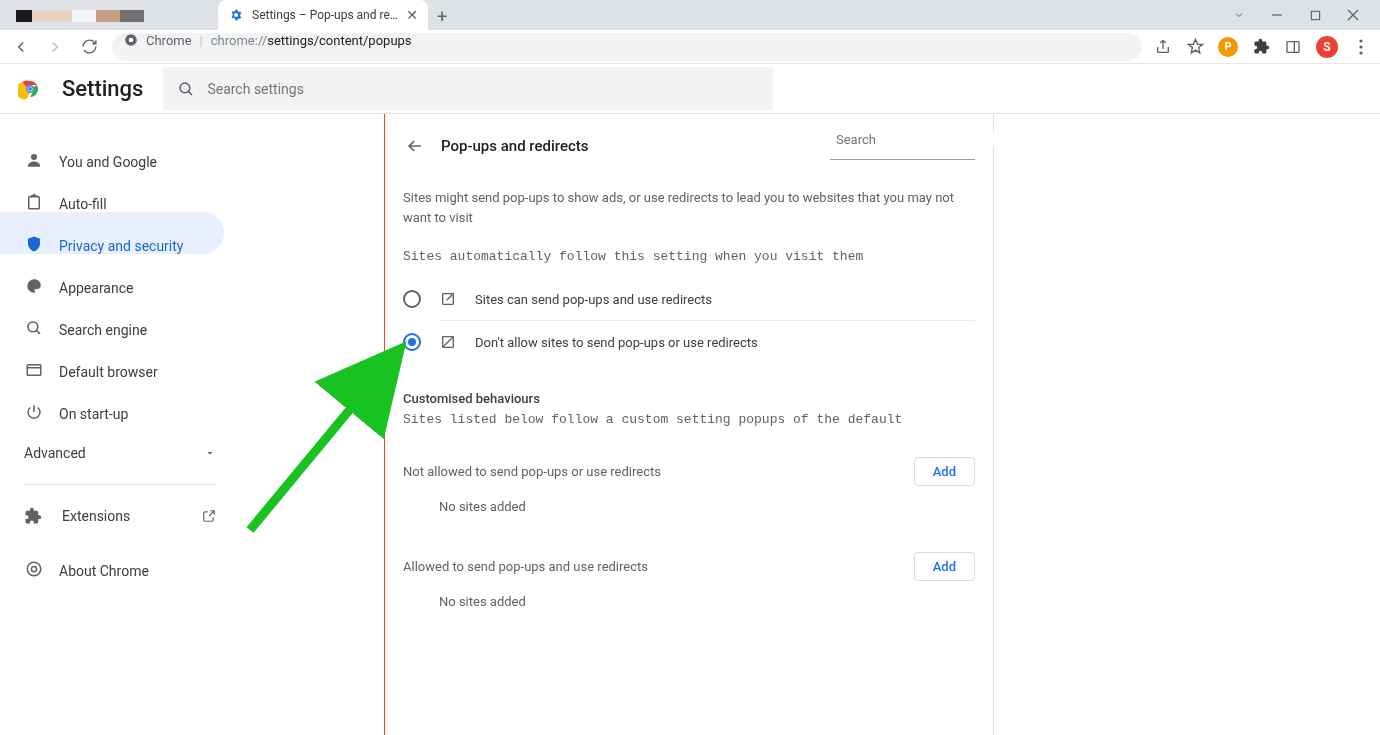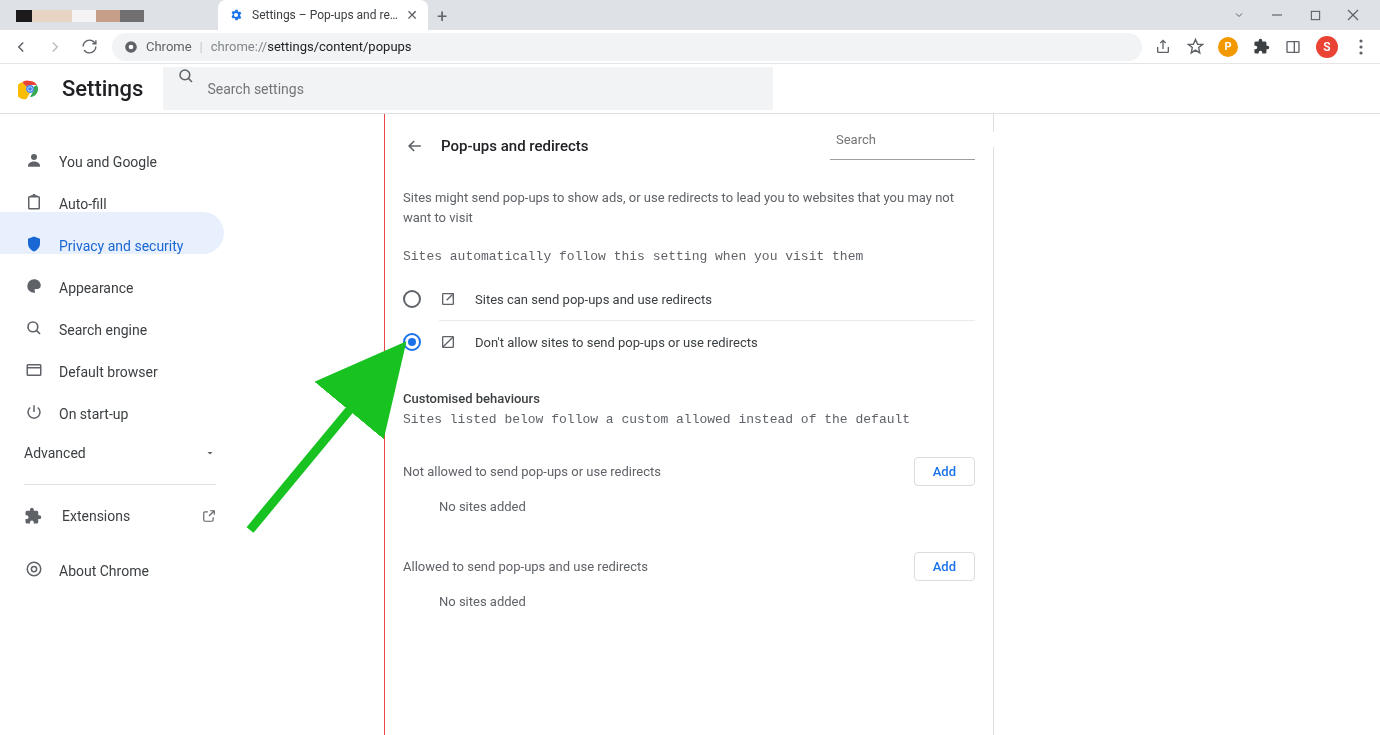--- a/index.html
+++ b/index.html
@@ -13,33 +13,33 @@
   .tabstrip .active-tab .favicon { width: 16px; height: 16px; color: #1a73e8; display: flex; align-items: center; justify-content: center; }
   .tabstrip .active-tab .title { flex: 1; white-space: nowrap; overflow: hidden; text-overflow: ellipsis; }
   .tabstrip .active-tab .close { color: #5f6368; font-size: 14px; cursor: pointer; }
   .tabstrip .newtab { width: 28px; height: 28px; display: flex; align-items: center; justify-content: center; color: #5f6368; font-size: 18px; cursor: pointer; }
   .window-controls { position: absolute; right: 0; top: 0; height: 30px; display: flex; align-items: center; gap: 24px; padding: 0 20px; color: #5f6368; }
   .window-controls .ctl { width: 14px; height: 14px; display: flex; align-items: center; justify-content: center; cursor: pointer; }
 
   .addrbar { height: 34px; background: #fff; border-bottom: 1px solid #e5e5e5; display: flex; align-items: center; padding: 0 10px; gap: 12px; }
   .addrbar .navbtn { width: 22px; height: 22px; display: flex; align-items: center; justify-content: center; color: #5f6368; cursor: pointer; }
   .addrbar .navbtn.disabled { color: #bdbdbd; }
-  .addrbar .omnibox { flex: 1; height: 28px; background: #f1f3f4; border-radius: 14px; display: flex; align-items: center; padding: 0 12px; gap: 8px; font-size: 13px; color: #5f6368; }
+  .addrbar .omnibox { flex: 1; height: 28px; background: #f1f3f4; border-radius: 14px; display: flex; padding: 0 12px; gap: 8px; font-size: 13px; color: #5f6368; }
   .addrbar .omnibox .url { color: #202124; }
   .addrbar .omnibox .url .dim { color: #80868b; }
   .addrbar .icons-right { display: flex; align-items: center; gap: 14px; color: #5f6368; }
   .addrbar .icons-right .round-orange { width: 20px; height: 20px; border-radius: 50%; background: #f29900; color: #fff; display: flex; align-items: center; justify-content: center; font-size: 11px; font-weight: bold; }
   .addrbar .icons-right .avatar { width: 22px; height: 22px; border-radius: 50%; background: #ea4335; color: #fff; display: flex; align-items: center; justify-content: center; font-size: 12px; font-weight: 600; }
   .addrbar .icons-right .ic { width: 18px; height: 18px; display: flex; align-items: center; justify-content: center; cursor: pointer; }
 
   
   .settings-header { height: 50px; display: flex; align-items: center; padding: 0 18px; border-bottom: 1px solid #e0e0e0; gap: 20px; }
   .settings-header .logo { width: 24px; height: 24px; }
   .settings-header h1 { font-size: 22px; font-weight: 500; color: #202124; flex: 0 0 auto; }
-  .settings-header .searchwrap { width: 610px; height: 43px; background: #f1f3f4; border-radius: 2px; display: flex; padding: 0 14px; gap: 12px; color: #5f6368; }
+  .settings-header .searchwrap { width: 610px; height: 43px; background: #f1f3f4; border-radius: 2px; display: flex; align-items: center; padding: 0 14px; gap: 12px; color: #5f6368; }
   .settings-header .searchwrap input { border: none; background: transparent; outline: none; font-size: 14px; flex: 1; color: #202124; }
 
   
   .main { display: flex; height: calc(735px - 30px - 34px - 50px); }
   .sidebar { width: 240px; padding-top: 14px; }
   .sidebar .item { height: 42px; display: flex; align-items: flex-end; padding-left: 24px; gap: 15px; font-size: 14px; color: #3c4043; cursor: pointer; border-radius: 0 21px 21px 0; margin-right: 16px; }
   .sidebar .item.selected { background: #e8f0fe; color: #1967d2; }
   .sidebar .item .ic { width: 20px; height: 20px; display: flex; align-items: center; justify-content: center; color: #5f6368; }
   .sidebar .item.selected .ic { color: #1967d2; }
   .sidebar .advanced { height: 42px; display: flex; align-items: center; justify-content: space-between; padding: 0 24px; font-size: 14px; color: #3c4043; cursor: pointer; margin-top: 10px; }
@@ -340,21 +340,21 @@
             <svg width="16" height="16" viewBox="0 0 24 24" fill="none" stroke="#5f6368" stroke-width="2">
               <rect x="4" y="4" width="16" height="16" rx="1"></rect>
               <line x1="4" y1="20" x2="20" y2="4"></line>
             </svg>
           </span>
         <span>Don't allow sites to send pop-ups or use redirects</span>
       </div>
 
       <div style="height:28px"></div>
       <div class="sect-title">Customised behaviours</div>
-      <div class="sect-sub">Sites listed below follow a custom allowed instead of the default</div>
+      <div class="sect-sub">Sites listed below follow a custom setting popups of the default</div>
 
       <div style="height:12px"></div>
       <div class="behaviour-row">
         <span class="lbl">Not allowed to send pop-ups or use redirects</span>
         <button class="addbtn">Add</button>
       </div>
       <div class="nosites">No sites added</div>
 
       <div style="height:14px"></div>
       <div class="behaviour-row">

